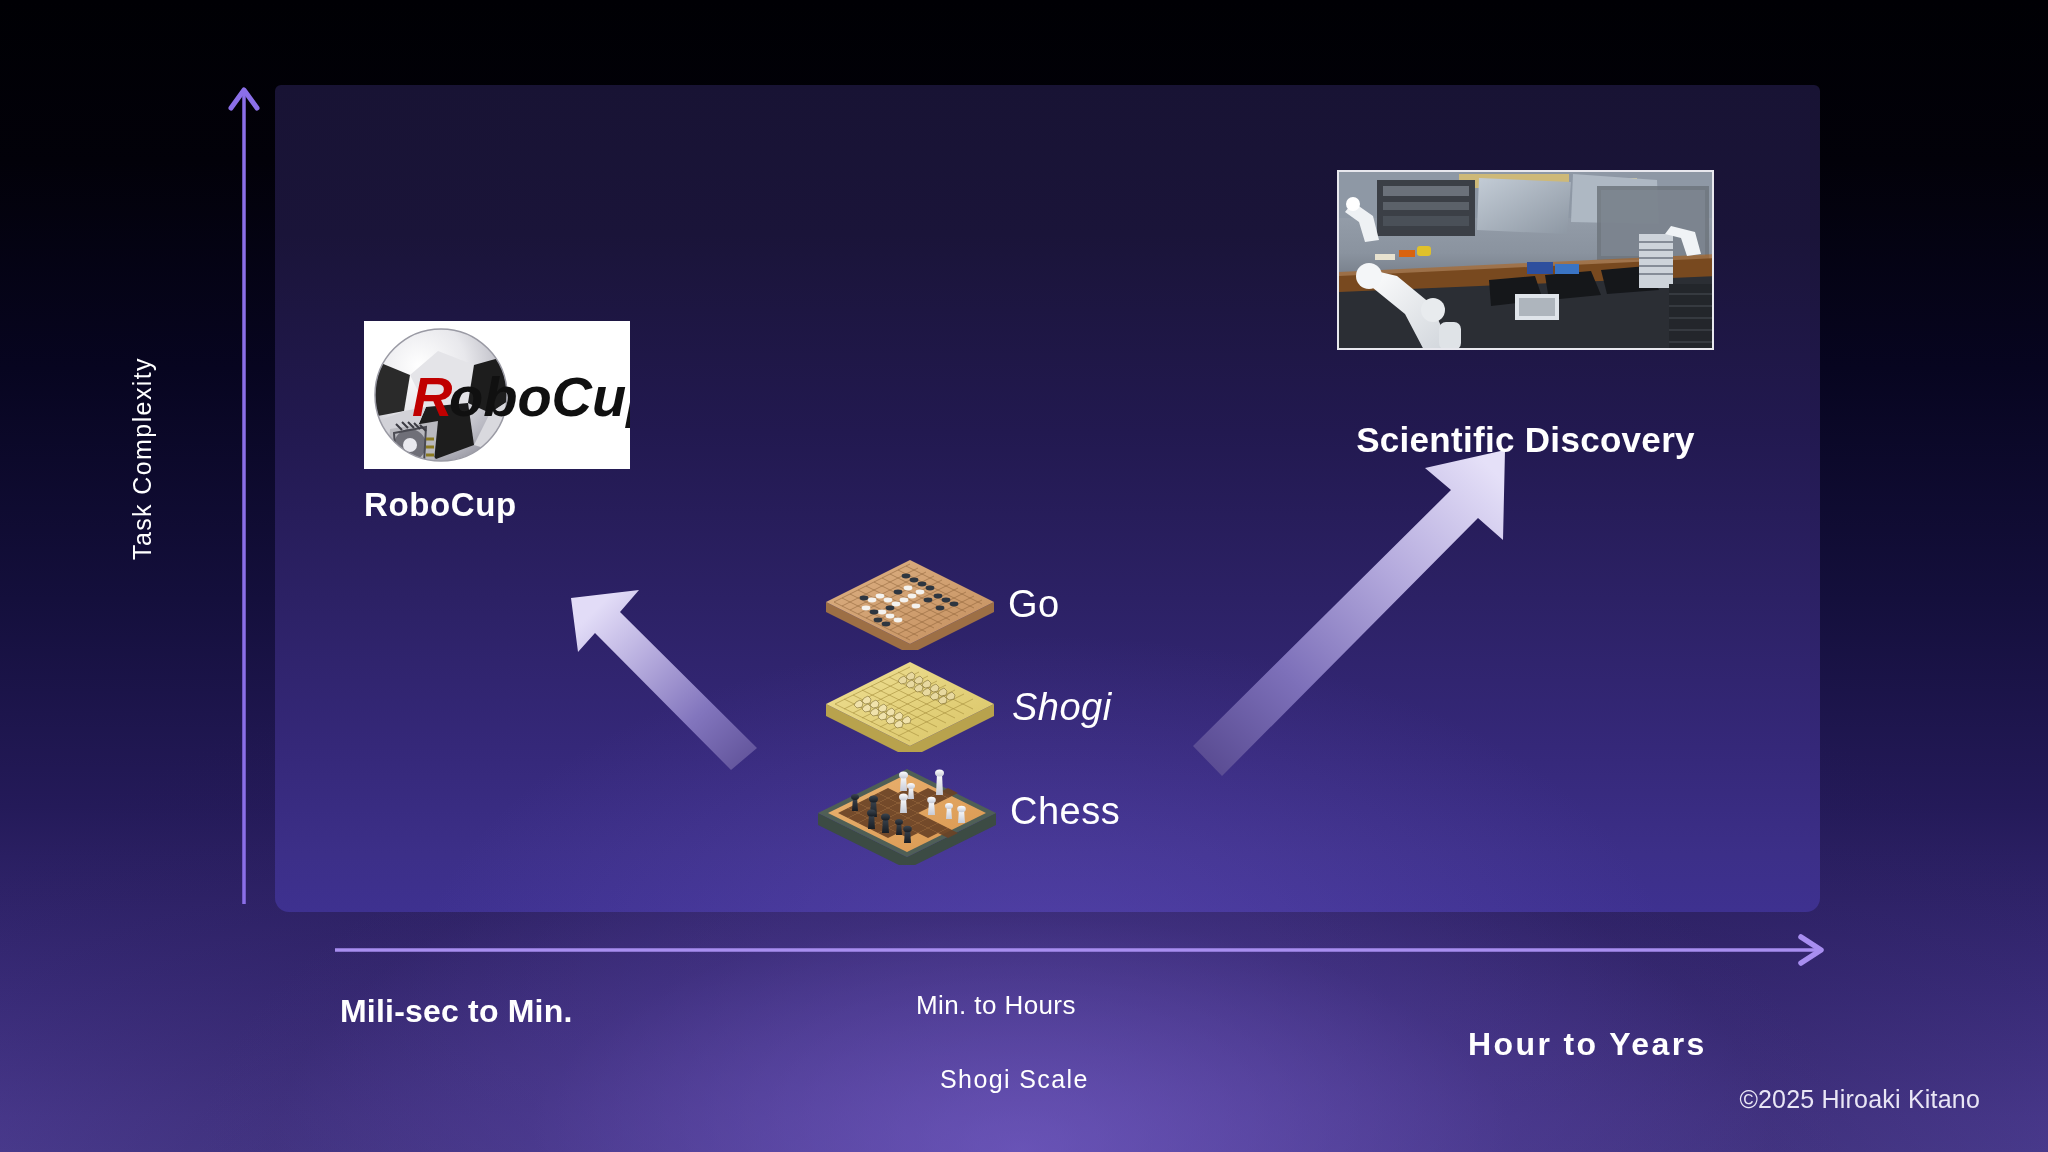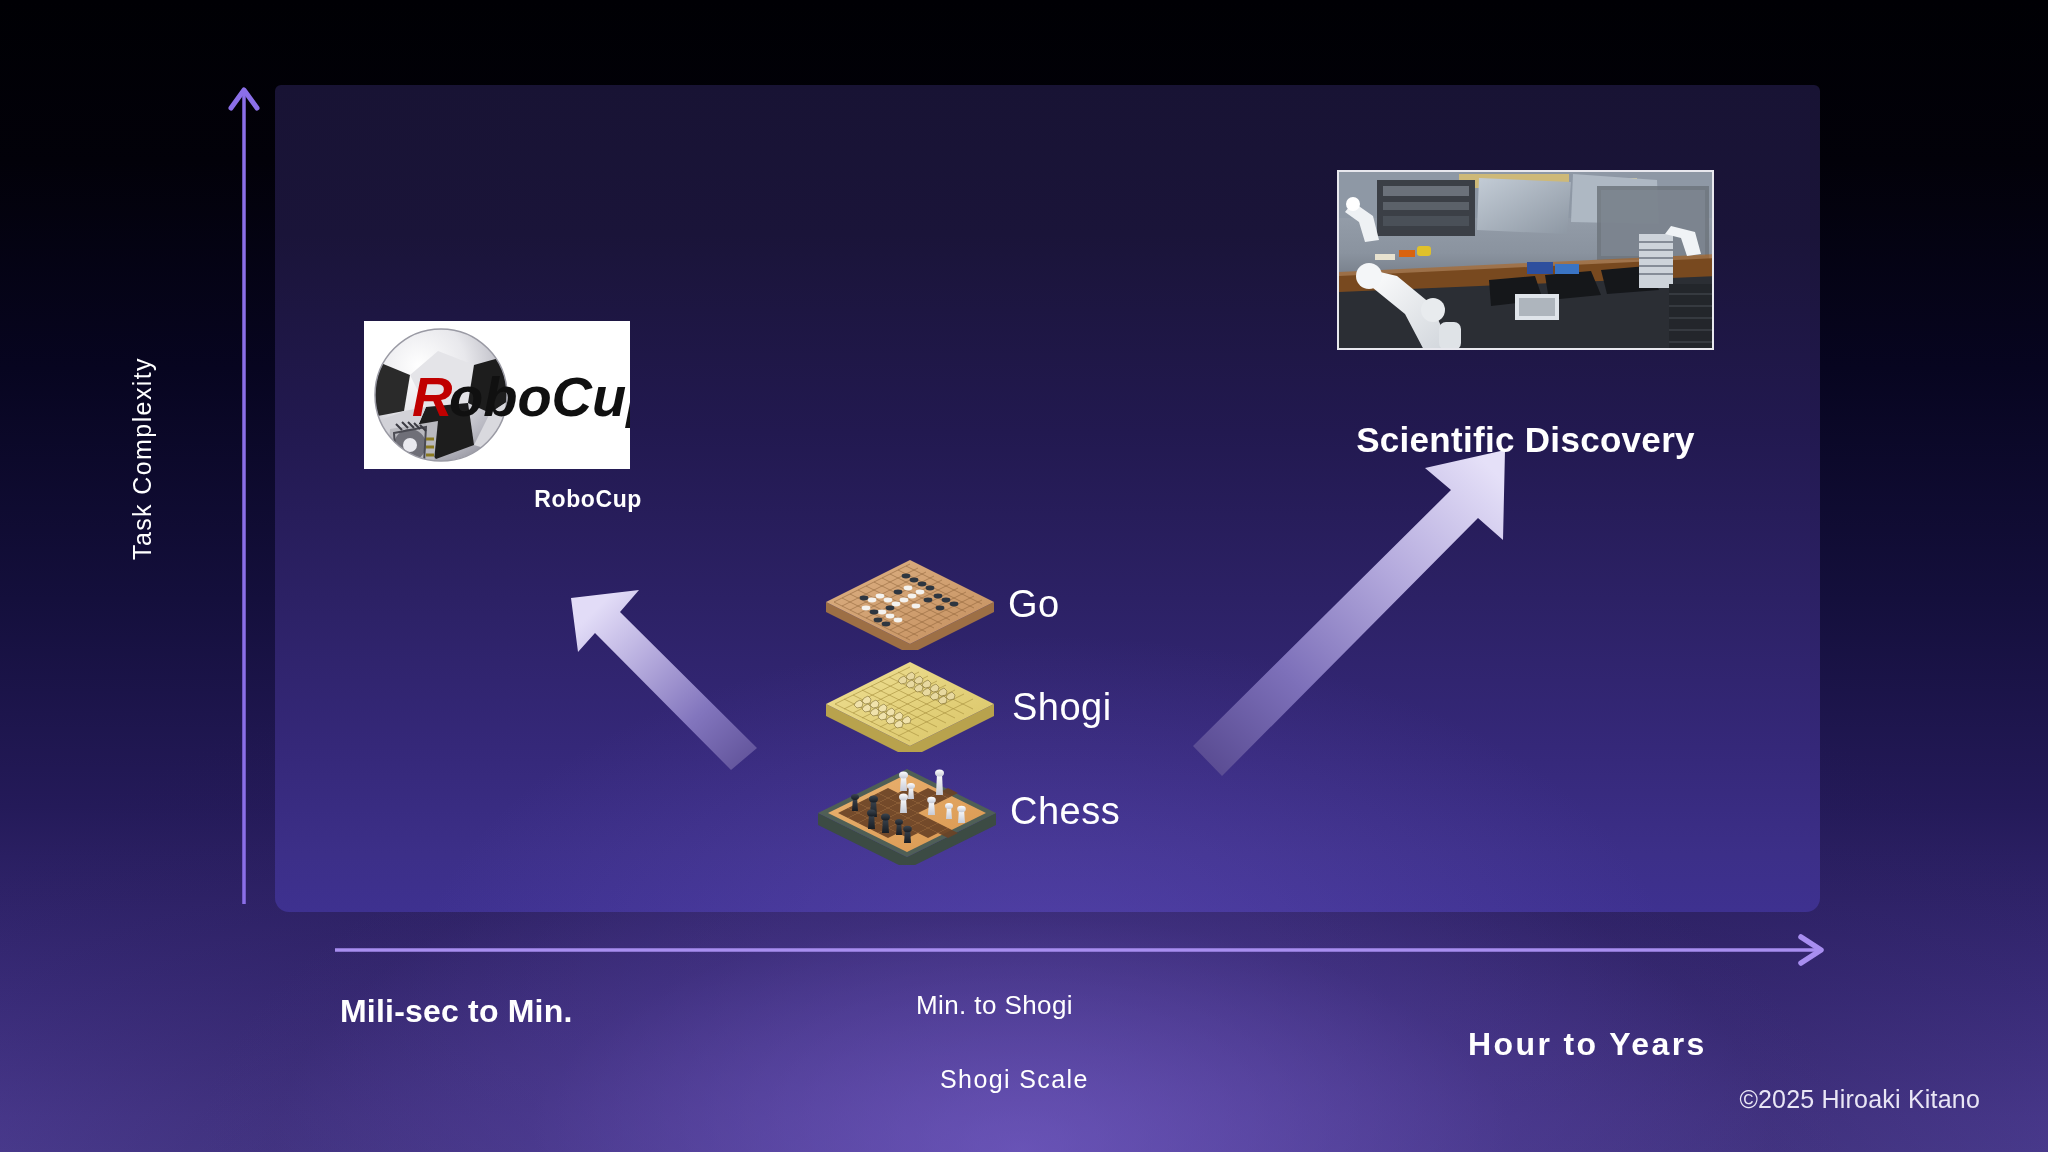--- a/index.html
+++ b/index.html
@@ -80,23 +80,23 @@
   #arrow-right { left:1185px; top:440px; width:330px; height:340px; }
 
   
   #robocup-group { position:absolute; left:364px; top:321px; width:266px; height:250px; }
   #robocup-logo {
     position:absolute; left:0; top:0; width:266px; height:148px;
     background:#ffffff;
     overflow:hidden;
   }
   #robocup-caption {
-    position:absolute; left:12px; top:165px; width:266px;
-    text-align:right;
-    color:#ffffff; font-size:23px; font-weight:bold; letter-spacing:0.6px;
+    position:absolute; left:0; top:165px; width:266px;
+    text-align:left;
+    color:#ffffff; font-size:33px; font-weight:bold; letter-spacing:0.6px;
   }
 
   
   #sci-group { position:absolute; left:1337px; top:170px; width:377px; height:210px; }
   #sci-photo {
     position:absolute; left:0; top:0; width:377px; height:180px;
     overflow:hidden; background:#9aa3ad;
     border:2px solid #e8e8ee;
   }
   #sci-caption {
@@ -110,21 +110,21 @@
   #game-go    { left:820px; top:550px; }
   #game-shogi { left:820px; top:652px; }
   #game-chess { left:812px; top:755px; }
 
   .game-board { position:absolute; left:0; top:0; }
   .game-label {
     position:absolute;
     color:#ffffff; font-size:38px; letter-spacing:0.5px; white-space:nowrap;
   }
   #label-go    { left:1008px; top:583px; }
-  #label-shogi { left:1012px; top:686px; }
+  #label-shogi { left:1012px; top:686px;font-style:italic; }
   #label-chess { left:1010px; top:790px; }
 
   
   #copyright {
     position:absolute; right:68px; top:1085px;
     color:#e9e6f5; font-size:25px; letter-spacing:0.2px;
   }
 </style>
 </head>
 <body>
@@ -143,21 +143,21 @@
 
   <div id="x-axis">
     <svg width="1500" height="40" viewBox="0 0 1500 40">
       <line x1="0" y1="20" x2="1482" y2="20" stroke="#a88ef0" stroke-width="3.5"></line>
       <path d="M1466 7 L1486 20 L1466 33" fill="none" stroke="#a88ef0" stroke-width="5.5" stroke-linecap="round" stroke-linejoin="round"></path>
     </svg>
   </div>
   <div class="axis-title" id="x-axis-title">Shogi Scale</div>
 
   <div class="tick-label" id="tick-0">Mili-sec to Min.</div>
-  <div class="tick-label" id="tick-1">Min. to Shogi</div>
+  <div class="tick-label" id="tick-1">Min. to Hours</div>
   <div class="tick-label" id="tick-2">Hour to Years</div>
 
   <div class="big-arrow" id="arrow-left">
     <svg width="200" height="200" viewBox="0 0 200 200">
       <defs>
         <linearGradient id="gradL" x1="1" y1="1" x2="0.12" y2="0.12">
           <stop offset="0%" stop-color="#5d4f96"></stop>
           <stop offset="35%" stop-color="#8275bd"></stop>
           <stop offset="70%" stop-color="#b7adde"></stop>
           <stop offset="100%" stop-color="#e2dcf7"></stop>

